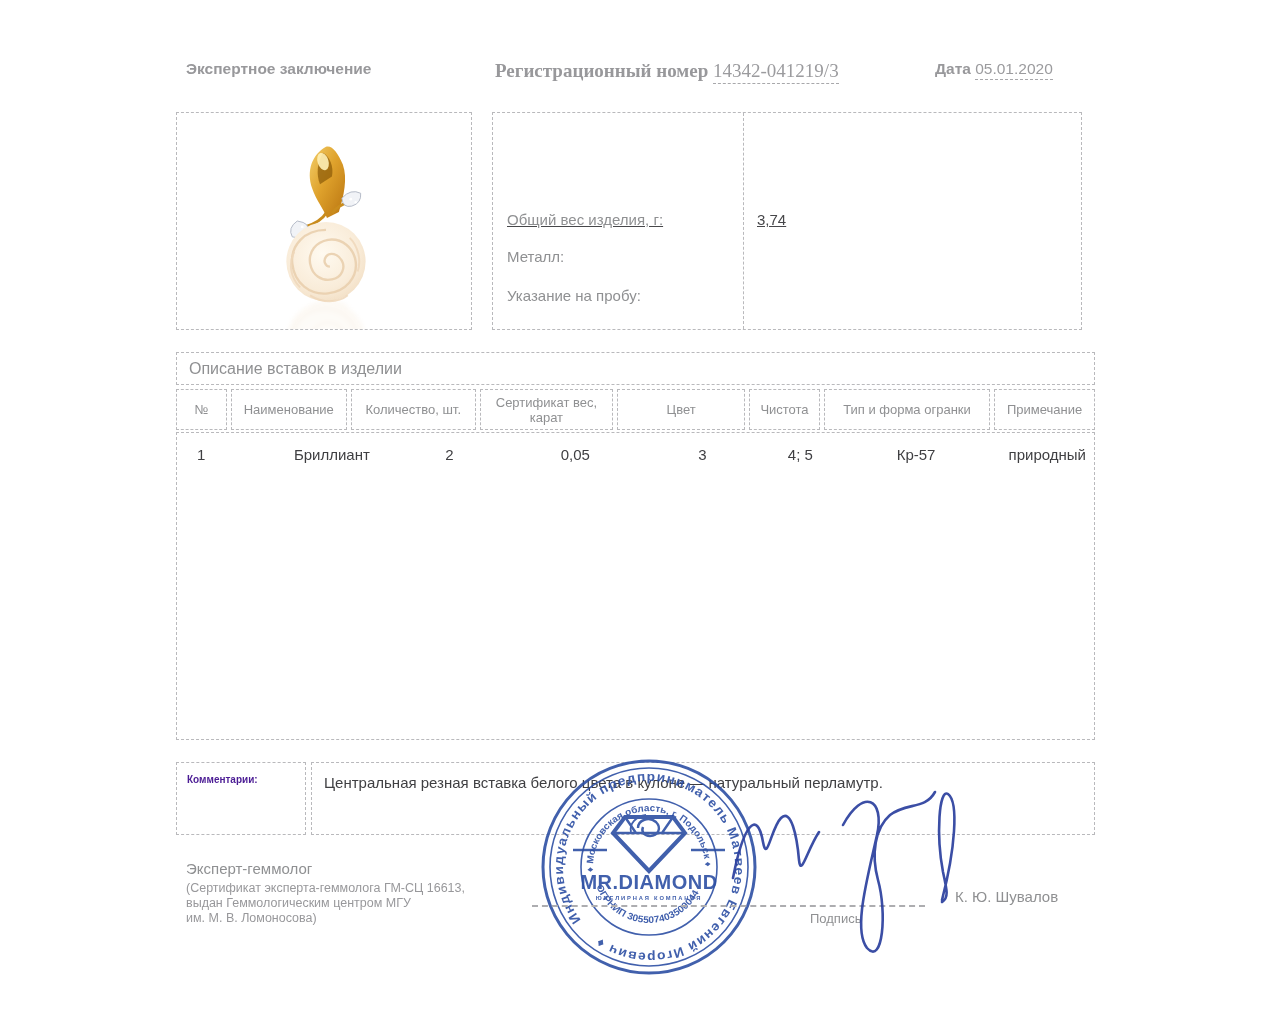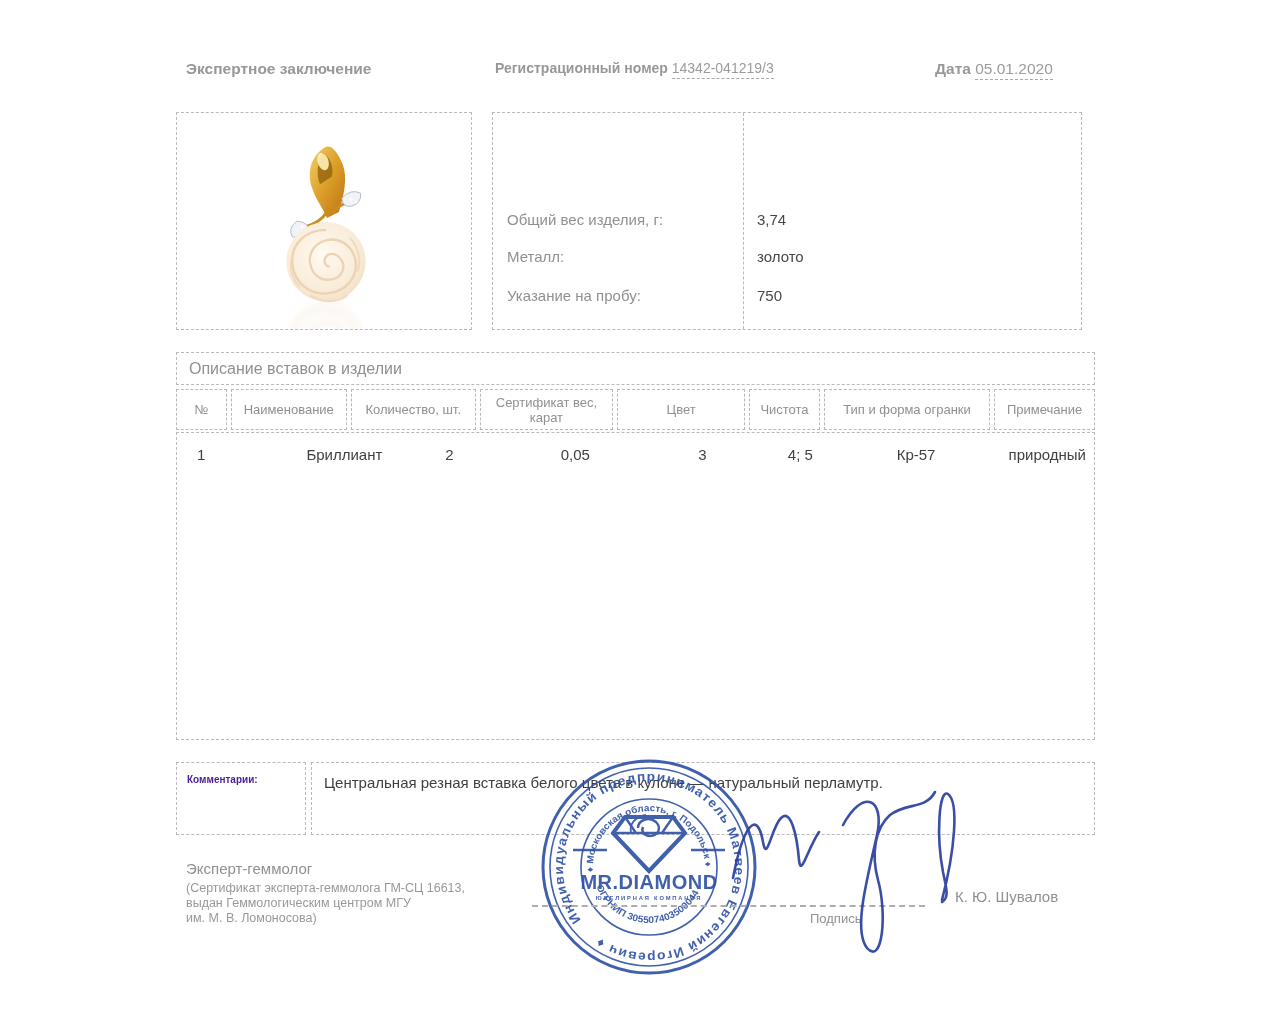--- a/index.html
+++ b/index.html
@@ -7,21 +7,21 @@
     position:relative;width:1280px;height:1024px;background:#ffffff;overflow:hidden;
     font-family:"Liberation Sans","DejaVu Sans",sans-serif;color:#47474a;
   }
   .abs{position:absolute;}
   .b{font-weight:bold;}
   .dashed-box{border:1px dashed #b9b9bc;box-sizing:border-box;}
   .u-dash{border-bottom:1px dashed #a8a8ab;padding-bottom:2px;color:#9b9b9e;}
 
   
   .hdr-title{left:186px;top:60px;font-size:15.5px;font-weight:bold;color:#98989b;}
-  .hdr-reg{left:495px;top:60px;font-size:14px;color:#98989b;}
+  .hdr-reg{left:495px;top:60px;font-size:19px;color:#98989b;font-family:Liberation Serif, serif;}
   .hdr-date{left:935px;top:60px;font-size:15.5px;color:#98989b;}
 
   
   .photo-box{left:176px;top:112px;width:296px;height:218px;}
   .desc-box{left:492px;top:112px;width:590px;height:218px;}
   .desc-divider{position:absolute;left:250px;top:0;bottom:0;border-left:1px dashed #b9b9bc;}
   .drow{position:absolute;left:0;right:0;display:flex;font-size:15px;line-height:20px;}
   .drow .dlabel{width:250px;box-sizing:border-box;padding-left:14px;color:#8f9092;}
   .drow .dvalue{flex:1;padding-left:14px;color:#47474a;}
 
@@ -31,21 +31,21 @@
   .tbl-row{left:176px;width:919px;display:flex;}
   .hdr-row{top:389px;height:41px;}
   .hcell{border:1px dashed #b9b9bc;box-sizing:border-box;margin-right:4px;
          display:flex;align-items:center;justify-content:center;text-align:center;
          font-size:13px;line-height:15px;color:#8f9092;padding:2px 4px;}
   .body-box{left:176px;top:432px;width:919px;height:308px;}
   .body-row{left:0;top:13px;width:917px;display:flex;font-size:15px;color:#3f3f42;}
   .bcell{box-sizing:border-box;margin-right:4px;text-align:center;padding:0 4px;}
   .c0{width:52px;}  .c1{width:118px;} .c2{width:128px;} .c3{width:136px;}
   .c4{width:131px;} .c5{width:72px;}  .c6{width:170px;} .c7{width:103px;margin-right:0;}
-  .bcell.c1{text-align:right;margin-left:48px;}
+  .bcell.c1{text-align:center;margin-left:48px;}
   .bcell.c7{text-align:right;padding-right:8px;}
 
   
   .com-label-box{left:176px;top:762px;width:130px;height:73px;}
   .com-label{position:absolute;left:10px;top:11px;font-size:10px;color:#4c1d95;font-weight:bold;}
   .com-text-box{left:311px;top:762px;width:784px;height:73px;}
   .com-text{position:absolute;left:12px;top:11px;right:10px;font-size:15px;color:#3f3f42;}
 
   
   .exp-role{left:186px;top:860px;font-size:15px;color:#8f9092;}
@@ -112,31 +112,29 @@
         <circle cx="150" cy="150" r="40" fill="url(#rose)"></circle>
         <path d="M150 118 C128 118 114 134 116 152 C118 172 134 184 152 182 C170 180 182 166 180 150 C178 136 166 126 152 128 C140 130 132 140 134 152 C136 164 146 170 156 168 C166 166 170 156 166 149 C162 142 154 140 150 145 C147 149 149 155 154 155" stroke="#e9cfae" stroke-width="2.4" fill="none" opacity="0.9"></path>
         <path d="M118 140 C112 152 114 166 124 176 M134 184 C146 192 162 192 172 184 M182 160 C186 148 182 134 174 126" stroke="#eed7ba" stroke-width="2" fill="none" opacity="0.85"></path>
       </g>
       <use href="#pendant" transform="matrix(1,0,0,-1,0,380)" opacity="0.20" filter="url(#blurRef)"></use>
     </svg>
   </div>
 
   <div class="abs dashed-box desc-box">
     <div class="desc-divider"></div>
-    <div class="drow" style="top:97px;">
+    <div class="drow" style="top:97px;text-decoration:underline;">
       <div class="dlabel">Общий вес изделия, г:</div>
       <div class="dvalue">3,74</div>
     </div>
     <div class="drow" style="top:134px;">
       <div class="dlabel">Металл:</div>
-      <div class="dvalue">золото</div>
     </div>
     <div class="drow" style="top:173px;">
       <div class="dlabel">Указание на пробу:</div>
-      <div class="dvalue">750</div>
     </div>
   </div>
 
   <div class="abs dashed-box tbl-title-box">
     <div class="tbl-title">Описание вставок в изделии</div>
   </div>
 
   <div class="abs tbl-row hdr-row">
     <div class="hcell c0">№</div>
     <div class="hcell c1">Наименование</div>

